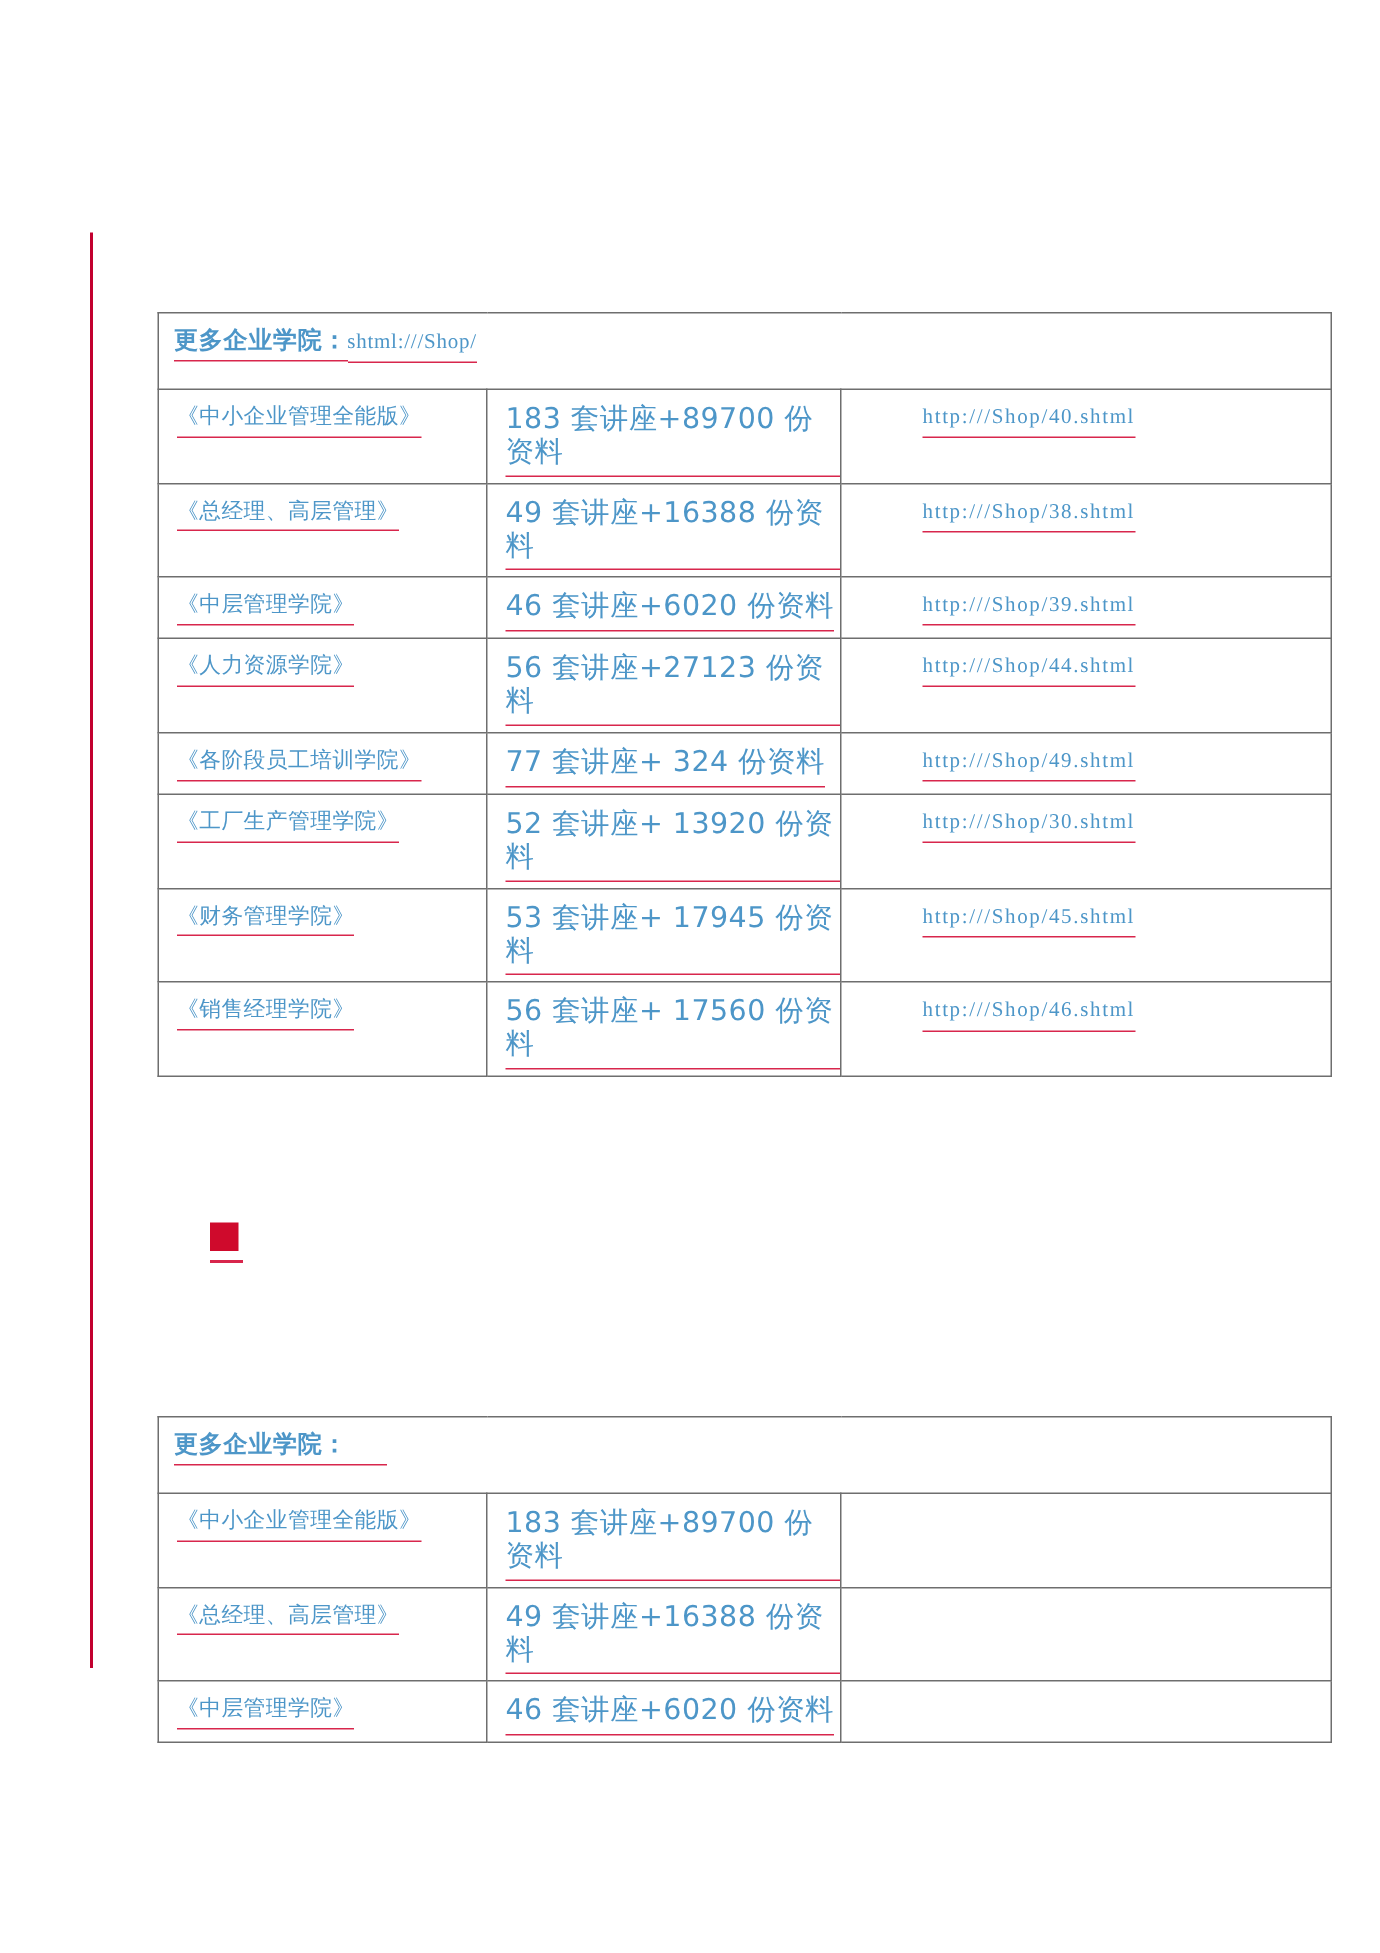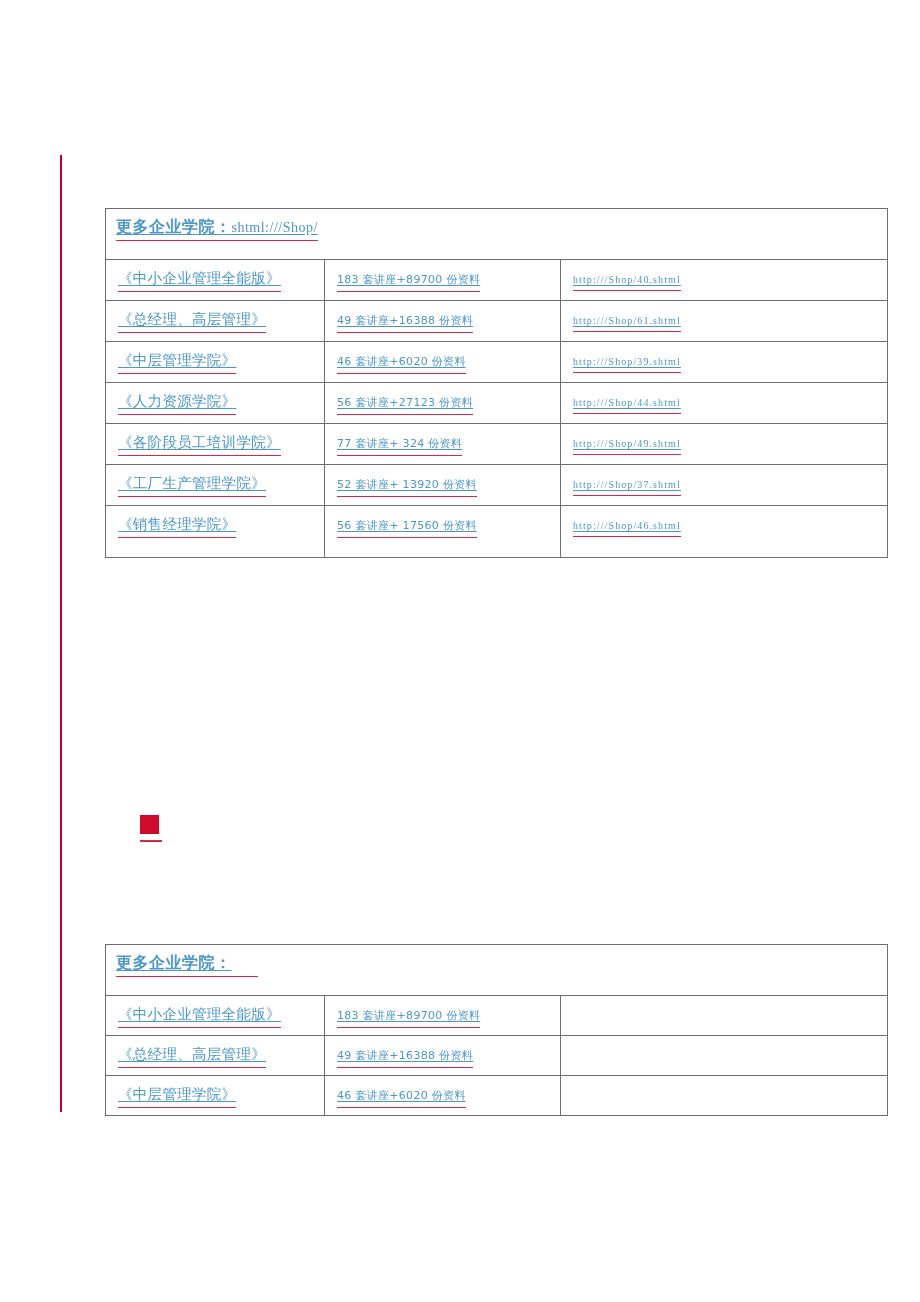--- a/index.html
+++ b/index.html
@@ -44,21 +44,20 @@
   }
 
   
   .hdr-cell {
     padding-left: 10px !important;
   }
 
   
   .blue {
     color: #4d96c8;
-    text-decoration: underline;
     text-decoration-color: #4d96c8;
     text-underline-offset: 2px;
     position: relative;
     display: inline-block;
     line-height: 1.15;
   }
   .blue::after {
     content: "";
     position: absolute;
     left: 0;
@@ -89,28 +88,29 @@
 
   
   .course {
     font-family: "DejaVu Sans", "Liberation Sans", sans-serif;
     font-size: 14.5px;
     letter-spacing: 0.3px;
   }
   
   .counts {
     font-family: "DejaVu Sans", "Liberation Sans", sans-serif;
-    font-size: 11px;
+    font-size: 19px;
     letter-spacing: 0.3px;
   }
   
   .url {
     font-family: "Liberation Serif", "DejaVu Serif", serif;
-    font-size: 10px;
+    font-size: 14px;
     letter-spacing: 1.1px;
+    margin-left: 42px;
   }
 
   
   #marker {
     position: absolute;
     left: 140px;
     top: 815px;
     width: 22px;
   }
   #marker .sq {
@@ -145,41 +145,46 @@
         </td>
       </tr>
     <tr style="height: 41px;">
           <td><span class="blue course">《中小企业管理全能版》</span></td>
           <td><span class="blue counts">183 套讲座+89700 份资料</span></td>
           <td><span class="blue url">http:///Shop/40.shtml</span></td>
         </tr>
         <tr style="height: 41px;">
           <td><span class="blue course">《总经理、高层管理》</span></td>
           <td><span class="blue counts">49 套讲座+16388 份资料</span></td>
-          <td><span class="blue url">http:///Shop/61.shtml</span></td>
+          <td><span class="blue url">http:///Shop/38.shtml</span></td>
         </tr>
         <tr style="height: 41px;">
           <td><span class="blue course">《中层管理学院》</span></td>
           <td><span class="blue counts">46 套讲座+6020 份资料</span></td>
           <td><span class="blue url">http:///Shop/39.shtml</span></td>
         </tr>
         <tr style="height: 41px;">
           <td><span class="blue course">《人力资源学院》</span></td>
           <td><span class="blue counts">56 套讲座+27123 份资料</span></td>
           <td><span class="blue url">http:///Shop/44.shtml</span></td>
         </tr>
         <tr style="height: 41px;">
           <td><span class="blue course">《各阶段员工培训学院》</span></td>
           <td><span class="blue counts">77 套讲座+ 324 份资料</span></td>
           <td><span class="blue url">http:///Shop/49.shtml</span></td>
         </tr>
         <tr style="height: 41px;">
           <td><span class="blue course">《工厂生产管理学院》</span></td>
           <td><span class="blue counts">52 套讲座+ 13920 份资料</span></td>
-          <td><span class="blue url">http:///Shop/37.shtml</span></td>
+          <td><span class="blue url">http:///Shop/30.shtml</span></td>
+        </tr>
+        <tr style="height: 41px;">
+          <td><span class="blue course">《财务管理学院》</span></td>
+          <td><span class="blue counts">53 套讲座+ 17945 份资料</span></td>
+          <td><span class="blue url">http:///Shop/45.shtml</span></td>
         </tr>
         <tr style="height: 52px;">
           <td><span class="blue course">《销售经理学院》</span></td>
           <td><span class="blue counts">56 套讲座+ 17560 份资料</span></td>
           <td><span class="blue url">http:///Shop/46.shtml</span></td>
         </tr>
       </tbody>
   </table>
 
   <div id="marker">

